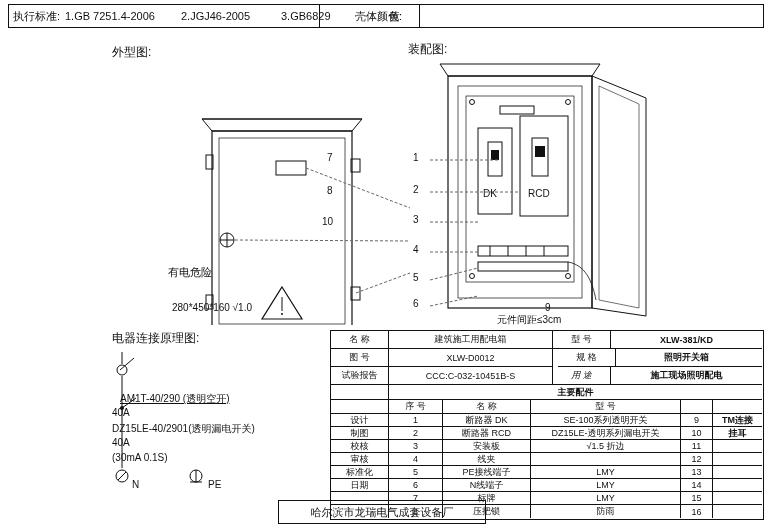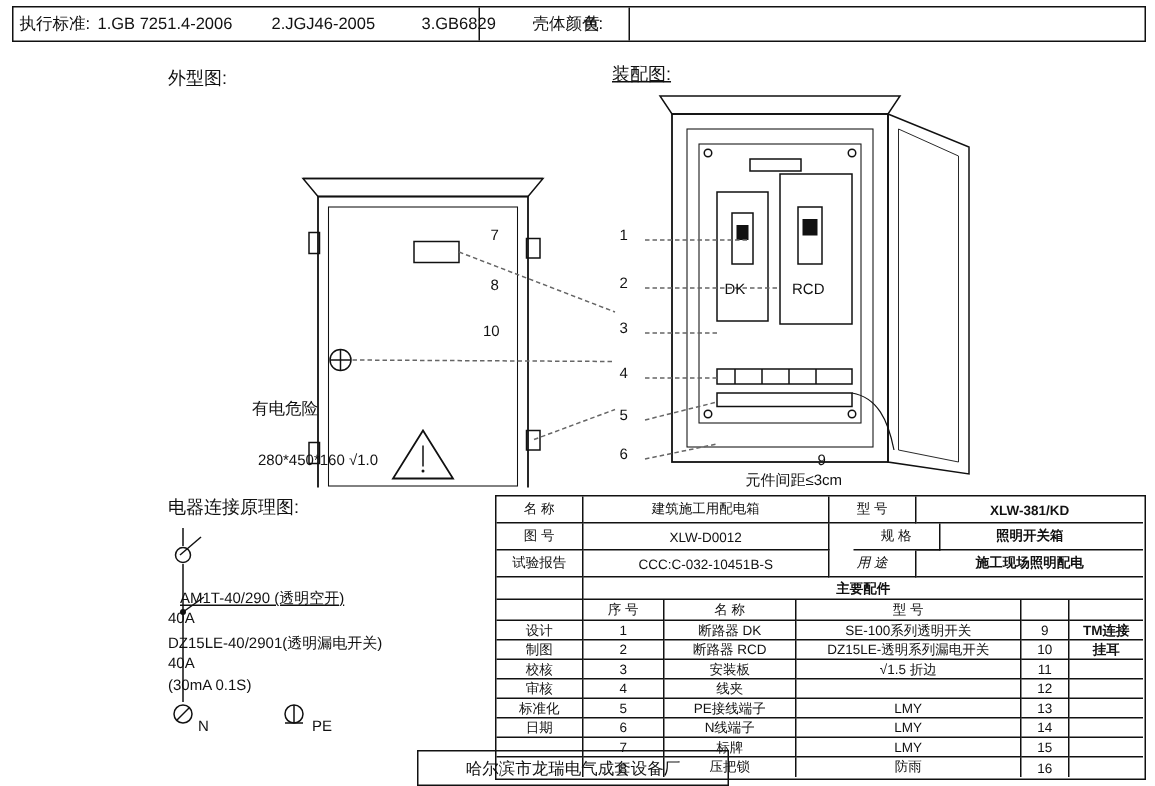--- a/index.html
+++ b/index.html
@@ -33,21 +33,21 @@
     <span class="cell" style="left:56px;">1.GB 7251.4-2006</span>
     <span class="cell" style="left:172px;">2.JGJ46-2005</span>
     <span class="cell" style="left:272px;text-align:right;">3.GB6829</span>
     <span class="sep" style="left:310px;"></span>
     <span class="cell" style="left:322px;margin-left:24px;">壳体颜色:</span>
     <span class="cell" style="left:380px;">黄</span>
     <span class="sep" style="left:410px;"></span>
   </div>
 
   <span class="txt sec-title" style="left:112px;top:44px;">外型图:</span>
-  <span class="txt sec-title" style="left:408px;top:41px;text-decoration:underline;">装配图:</span>
+  <span class="txt sec-title" style="left:408px;top:41px;">装配图:</span>
   <span class="txt sec-title" style="left:112px;top:330px;">电器连接原理图:</span>
 
   <svg width="360" height="270" style="left:90px;top:55px;">
 
     <polygon points="112,64 272,64 262,76 122,76" fill="none" stroke="#111" stroke-width="1"></polygon>
     <line x1="112" y1="64" x2="272" y2="64" stroke="#111"></line>
 
     <rect x="122" y="76" width="140" height="200" fill="none" stroke="#111" stroke-width="1.2"></rect>
 
     <rect x="129" y="83" width="126" height="186" fill="none" stroke="#111" stroke-width="0.7"></rect>
@@ -164,21 +164,21 @@
 
     <div class="c" style="left:0;top:0;width:58px;height:18px;">名    称</div>
     <div class="c" style="left:0;top:18px;width:58px;height:18px;">图    号</div>
     <div class="c" style="left:0;top:36px;width:58px;height:18px;">试验报告</div>
 
     <div class="c" style="left:58px;top:0;width:164px;height:18px;">建筑施工用配电箱</div>
     <div class="c" style="left:58px;top:18px;width:164px;height:18px;">XLW-D0012</div>
     <div class="c" style="left:58px;top:36px;width:164px;height:18px;">CCC:C-032-10451B-S</div>
 
     <div class="c" style="left:222px;top:0;width:58px;height:18px;">型    号</div>
-    <div class="c" style="left:238px;top:18px;width:58px;height:18px;">规    格</div>
+    <div class="c" style="left:227px;top:18px;width:58px;height:18px;">规    格</div>
     <div class="c" style="left:222px;top:36px;width:58px;height:18px;font-style:italic;">用    途</div>
     <div class="c noR" style="left:280px;top:0;width:151px;height:18px;">XLW-381/KD</div>
     <div class="c noR" style="left:280px;top:18px;width:151px;height:18px;">照明开关箱</div>
     <div class="c noR" style="left:280px;top:36px;width:151px;height:18px;">施工现场照明配电</div>
 
     <div class="c" style="left:0;top:54px;width:58px;height:15px;border-right:1px solid #111;"></div>
     <div class="c noR" style="left:58px;top:54px;width:373px;height:15px;">主要配件</div>
 
     <div class="c" style="left:0;top:69px;width:58px;height:14px;"></div>
     <div class="c" style="left:58px;top:69px;width:54px;height:14px;">序    号</div>

